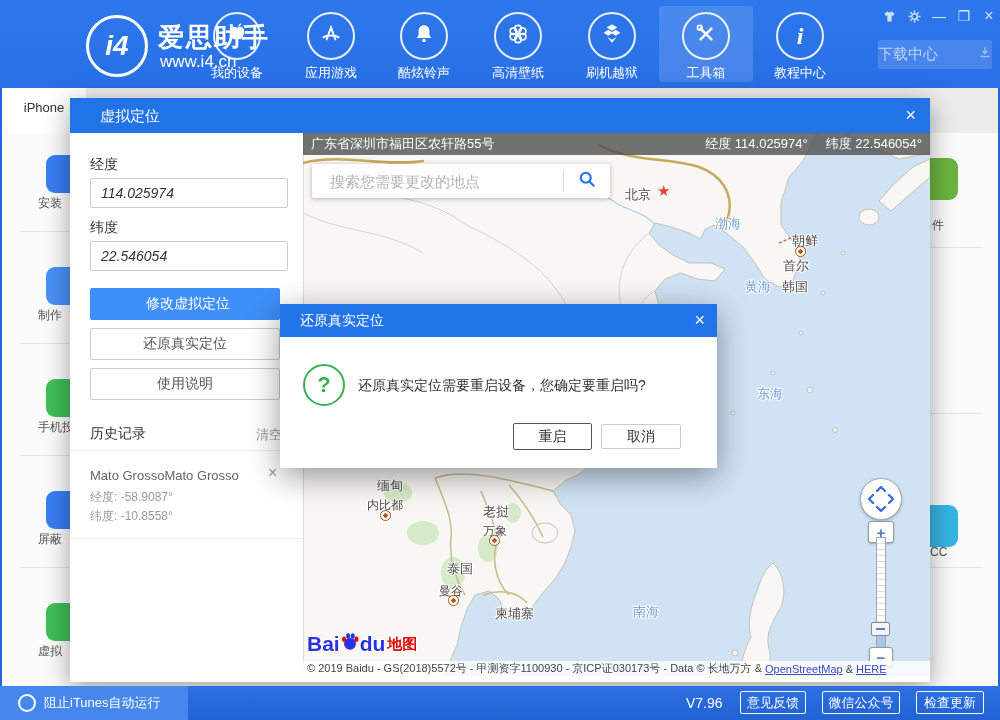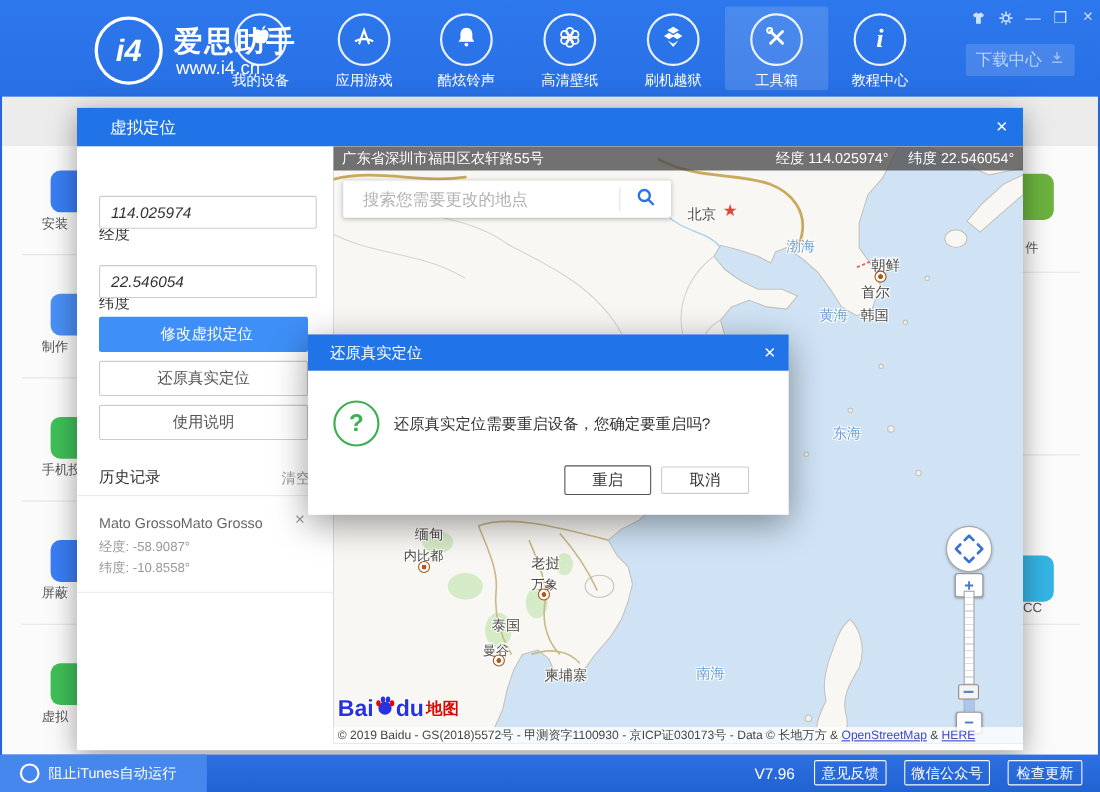--- a/index.html
+++ b/index.html
@@ -11,36 +11,36 @@
   .logo-circle{left:86px;top:15px;width:56px;height:56px;border:3px solid #fff;border-radius:50%;
      color:#fff;font-weight:bold;font-size:28px;font-style:italic;display:flex;align-items:center;justify-content:center;}
   .logo-name{left:158px;top:20px;color:#fff;font-size:26px;font-weight:bold;letter-spacing:2px;}
   .logo-url{left:160px;top:52px;color:#fff;font-size:17px;}
   .nav-item{top:6px;width:94px;height:76px;text-align:center;cursor:pointer;}
   .nav-item.active{background:rgba(255,255,255,.14);border-radius:3px;}
   .nav-circle{margin:6px auto 4px;width:44px;height:44px;border:2px solid rgba(255,255,255,.9);border-radius:50%;
      display:flex;align-items:center;justify-content:center;}
   .nav-label{color:#fff;font-size:13px;}
   .winbtn{top:7px;width:22px;height:18px;color:#cfe0fb;display:flex;align-items:center;justify-content:center;font-size:14px;cursor:pointer;}
-  .dl-btn{left:878px;top:40px;width:99px;height:29px;background:rgba(255,255,255,.14);border-radius:2px;
-     color:#b9d4f9;font-size:15px;display:flex;align-items:center;justify-content:center;gap:7px;cursor:pointer;}
+  .dl-btn{left:878px;top:40px;width:114px;height:29px;background:rgba(255,255,255,.14);border-radius:2px;
+     color:#b9d4f9;font-size:15px;display:flex;align-items:center;justify-content:space-between;gap:7px;cursor:pointer;}
   
   .tabstrip{left:2px;top:88px;width:996px;height:45px;background:#ececec;}
   .tab-active{left:2px;top:88px;width:84px;height:45px;background:#fff;color:#333;font-size:13px;
      display:flex;align-items:flex-start;justify-content:center;padding-top:12px;box-sizing:border-box;}
   .bgcontent{left:2px;top:133px;width:996px;height:553px;background:#fbfbfb;}
   .toolicon{width:38px;height:38px;border-radius:9px;}
   .toollabel{font-size:12px;color:#555;white-space:nowrap;}
   .divline{height:1px;background:#e4e4e4;}
   
   .modal{left:70px;top:98px;width:860px;height:584px;background:#fff;box-shadow:0 6px 24px rgba(0,0,0,.38);z-index:10;}
   .modal-title{left:0;top:0;width:860px;height:35px;background:#2173e8;}
   .modal-title-text{left:30px;top:9px;color:#fff;font-size:15px;}
   .xclose{color:#fff;font-size:18px;line-height:1;cursor:pointer;}
-  .field-label{font-size:14px;color:#333;margin-top:48px;}
+  .field-label{font-size:14px;color:#333;}
   .tinput{width:186px;height:28px;border:1px solid #ccc;border-radius:2px;font-size:14px;color:#333;
      padding:0 0 0 10px;font-family:"Liberation Sans",sans-serif;outline:none;font-style:italic;}
   .btn-primary{width:190px;height:32px;background:#3e8ff8;color:#fff;font-size:14px;border:none;border-radius:2px;cursor:pointer;}
   .btn-plain{width:190px;height:32px;background:#fff;color:#555;font-size:14px;border:1px solid #ccc;border-radius:2px;cursor:pointer;box-sizing:border-box;}
   .hist-title{font-size:14px;color:#333;}
   .hist-clear{font-size:13px;color:#9a9a9a;cursor:pointer;white-space:nowrap;}
   .hist-name{font-size:13px;color:#666;}
   .hist-sub{font-size:12px;color:#9a9a9a;}
   
   .map{left:233px;top:35px;width:627px;height:543px;background:#cfe3f5;overflow:hidden;}
@@ -192,20 +192,23 @@
     <div class="abs dl-btn">
       <span>下载中心</span>
       <span>
         <svg width="14" height="14" viewBox="0 0 24 24" fill="none" stroke="#9cc0f5" stroke-width="2.4" stroke-linecap="round">
             <path d="M12,3 v9 M8,9 l4,4 l4,-4 M5,18 h14"></path>
           </svg></span>
     </div>
   </div>
 
   <div class="abs tabstrip"></div>
+  <div class="abs tab-active">
+      <span>iPhone</span>
+    </div>
   <div class="abs bgcontent">
 
     <div class="abs toolicon" style="left:44px;top:22px;background:#3a7ef5;"></div>
     <div class="abs toollabel" style="left:36px;top:62px;">安装</div>
     <div class="abs divline" style="left:18px;top:98px;width:52px;"></div>
     <div class="abs toolicon" style="left:44px;top:134px;background:#4a90f7;"></div>
     <div class="abs toollabel" style="left:36px;top:174px;">制作</div>
     <div class="abs divline" style="left:18px;top:210px;width:52px;"></div>
     <div class="abs toolicon" style="left:44px;top:246px;background:#3fbf57;"></div>
     <div class="abs toollabel" style="left:36px;top:286px;">手机投</div>

